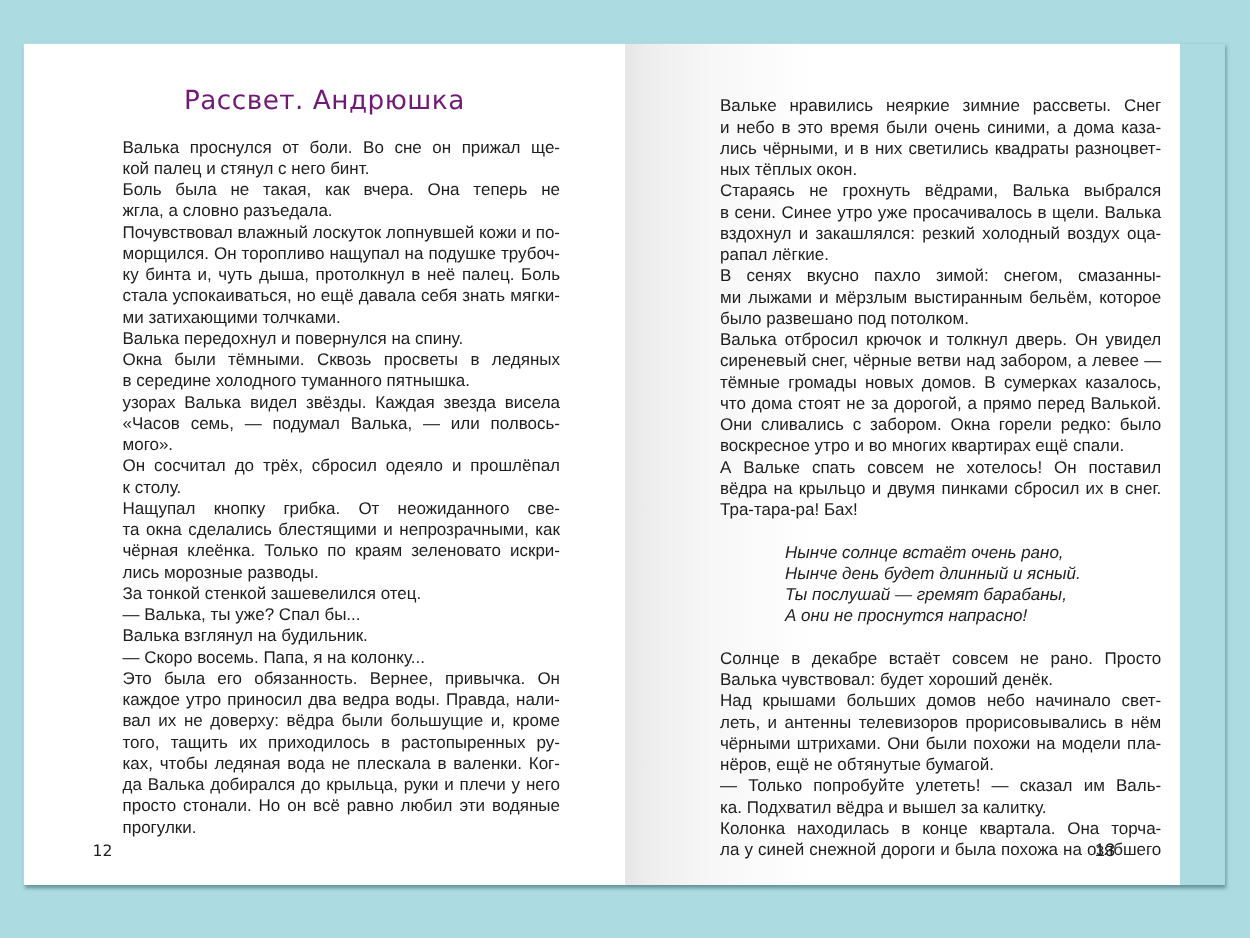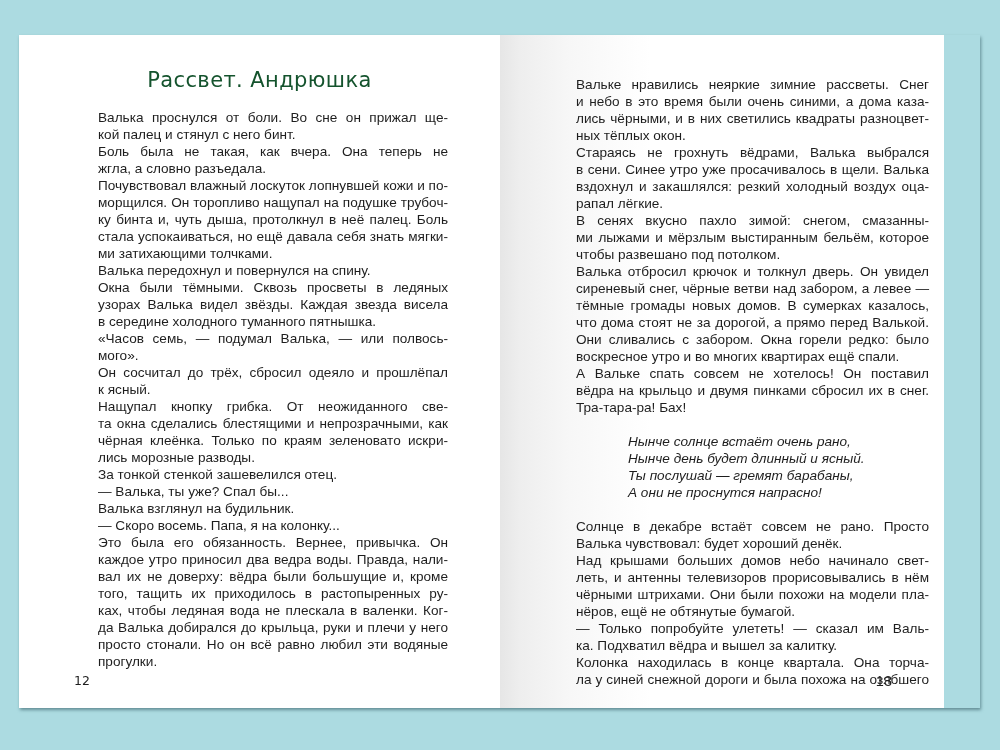--- a/index.html
+++ b/index.html
@@ -26,21 +26,21 @@
   }
   .text-block {
     position: absolute; font-size: 13.6px; line-height: 17px;
     text-align: justify;
   }
   .page-left .text-block { left: 55px; top: 74px; width: 374px; }
   .page-right .text-block { left: 52px; top: 41px; width: 377px; }
   .title {
     position: absolute; left: 0; width: 481px; top: 33px; text-align: center;
     font-size: 21px; font-weight: normal; letter-spacing: 0.4px; margin: 0;
-    color: #14532d;
+    color: #701a75;
     font-family: "DejaVu Sans", sans-serif;
   }
   .para { margin: 0; text-indent: 24px; }
   .para .ln { display: block; text-align: justify; text-align-last: justify; }
   .para .ln.last { text-align-last: left; }
   .poem {
     margin: 17px 0 17px 76px; font-style: italic;
   }
   .poem .pl { display: block; }
   .page-num {
@@ -69,30 +69,30 @@
           <span class="ln">морщился. Он торопливо нащупал на подушке трубоч-</span>
           <span class="ln">ку бинта и, чуть дыша, протолкнул в неё палец. Боль</span>
           <span class="ln">стала успокаиваться, но ещё давала себя знать мягки-</span>
           <span class="ln last">ми затихающими толчками.</span>
         </p>
         <p class="para">
           <span class="ln last">Валька передохнул и повернулся на спину.</span>
         </p>
         <p class="para">
           <span class="ln">Окна были тёмными. Сквозь просветы в ледяных</span>
+          <span class="ln last">в середине холодного туманного пятнышка.</span>
           <span class="ln">узорах Валька видел звёзды. Каждая звезда висела</span>
-          <span class="ln last">в середине холодного туманного пятнышка.</span>
         </p>
         <p class="para">
           <span class="ln">«Часов семь, — подумал Валька, — или полвось-</span>
           <span class="ln last">мого».</span>
         </p>
         <p class="para">
           <span class="ln">Он сосчитал до трёх, сбросил одеяло и прошлёпал</span>
-          <span class="ln last">к ясный.</span>
+          <span class="ln last">к столу.</span>
         </p>
         <p class="para">
           <span class="ln">Нащупал кнопку грибка. От неожиданного све-</span>
           <span class="ln">та окна сделались блестящими и непрозрачными, как</span>
           <span class="ln">чёрная клеёнка. Только по краям зеленовато искри-</span>
           <span class="ln last">лись морозные разводы.</span>
         </p>
         <p class="para">
           <span class="ln last">За тонкой стенкой зашевелился отец.</span>
         </p>
@@ -129,21 +129,21 @@
           </p>
           <p class="para">
             <span class="ln">Стараясь не грохнуть вёдрами, Валька выбрался</span>
             <span class="ln">в сени. Синее утро уже просачивалось в щели. Валька</span>
             <span class="ln">вздохнул и закашлялся: резкий холодный воздух оца-</span>
             <span class="ln last">рапал лёгкие.</span>
           </p>
           <p class="para">
             <span class="ln">В сенях вкусно пахло зимой: снегом, смазанны-</span>
             <span class="ln">ми лыжами и мёрзлым выстиранным бельём, которое</span>
-            <span class="ln last">чтобы развешано под потолком.</span>
+            <span class="ln last">было развешано под потолком.</span>
           </p>
           <p class="para">
             <span class="ln">Валька отбросил крючок и толкнул дверь. Он увидел</span>
             <span class="ln">сиреневый снег, чёрные ветви над забором, а левее —</span>
             <span class="ln">тёмные громады новых домов. В сумерках казалось,</span>
             <span class="ln">что дома стоят не за дорогой, а прямо перед Валькой.</span>
             <span class="ln">Они сливались с забором. Окна горели редко: было</span>
             <span class="ln last">воскресное утро и во многих квартирах ещё спали.</span>
           </p>
           <p class="para">

